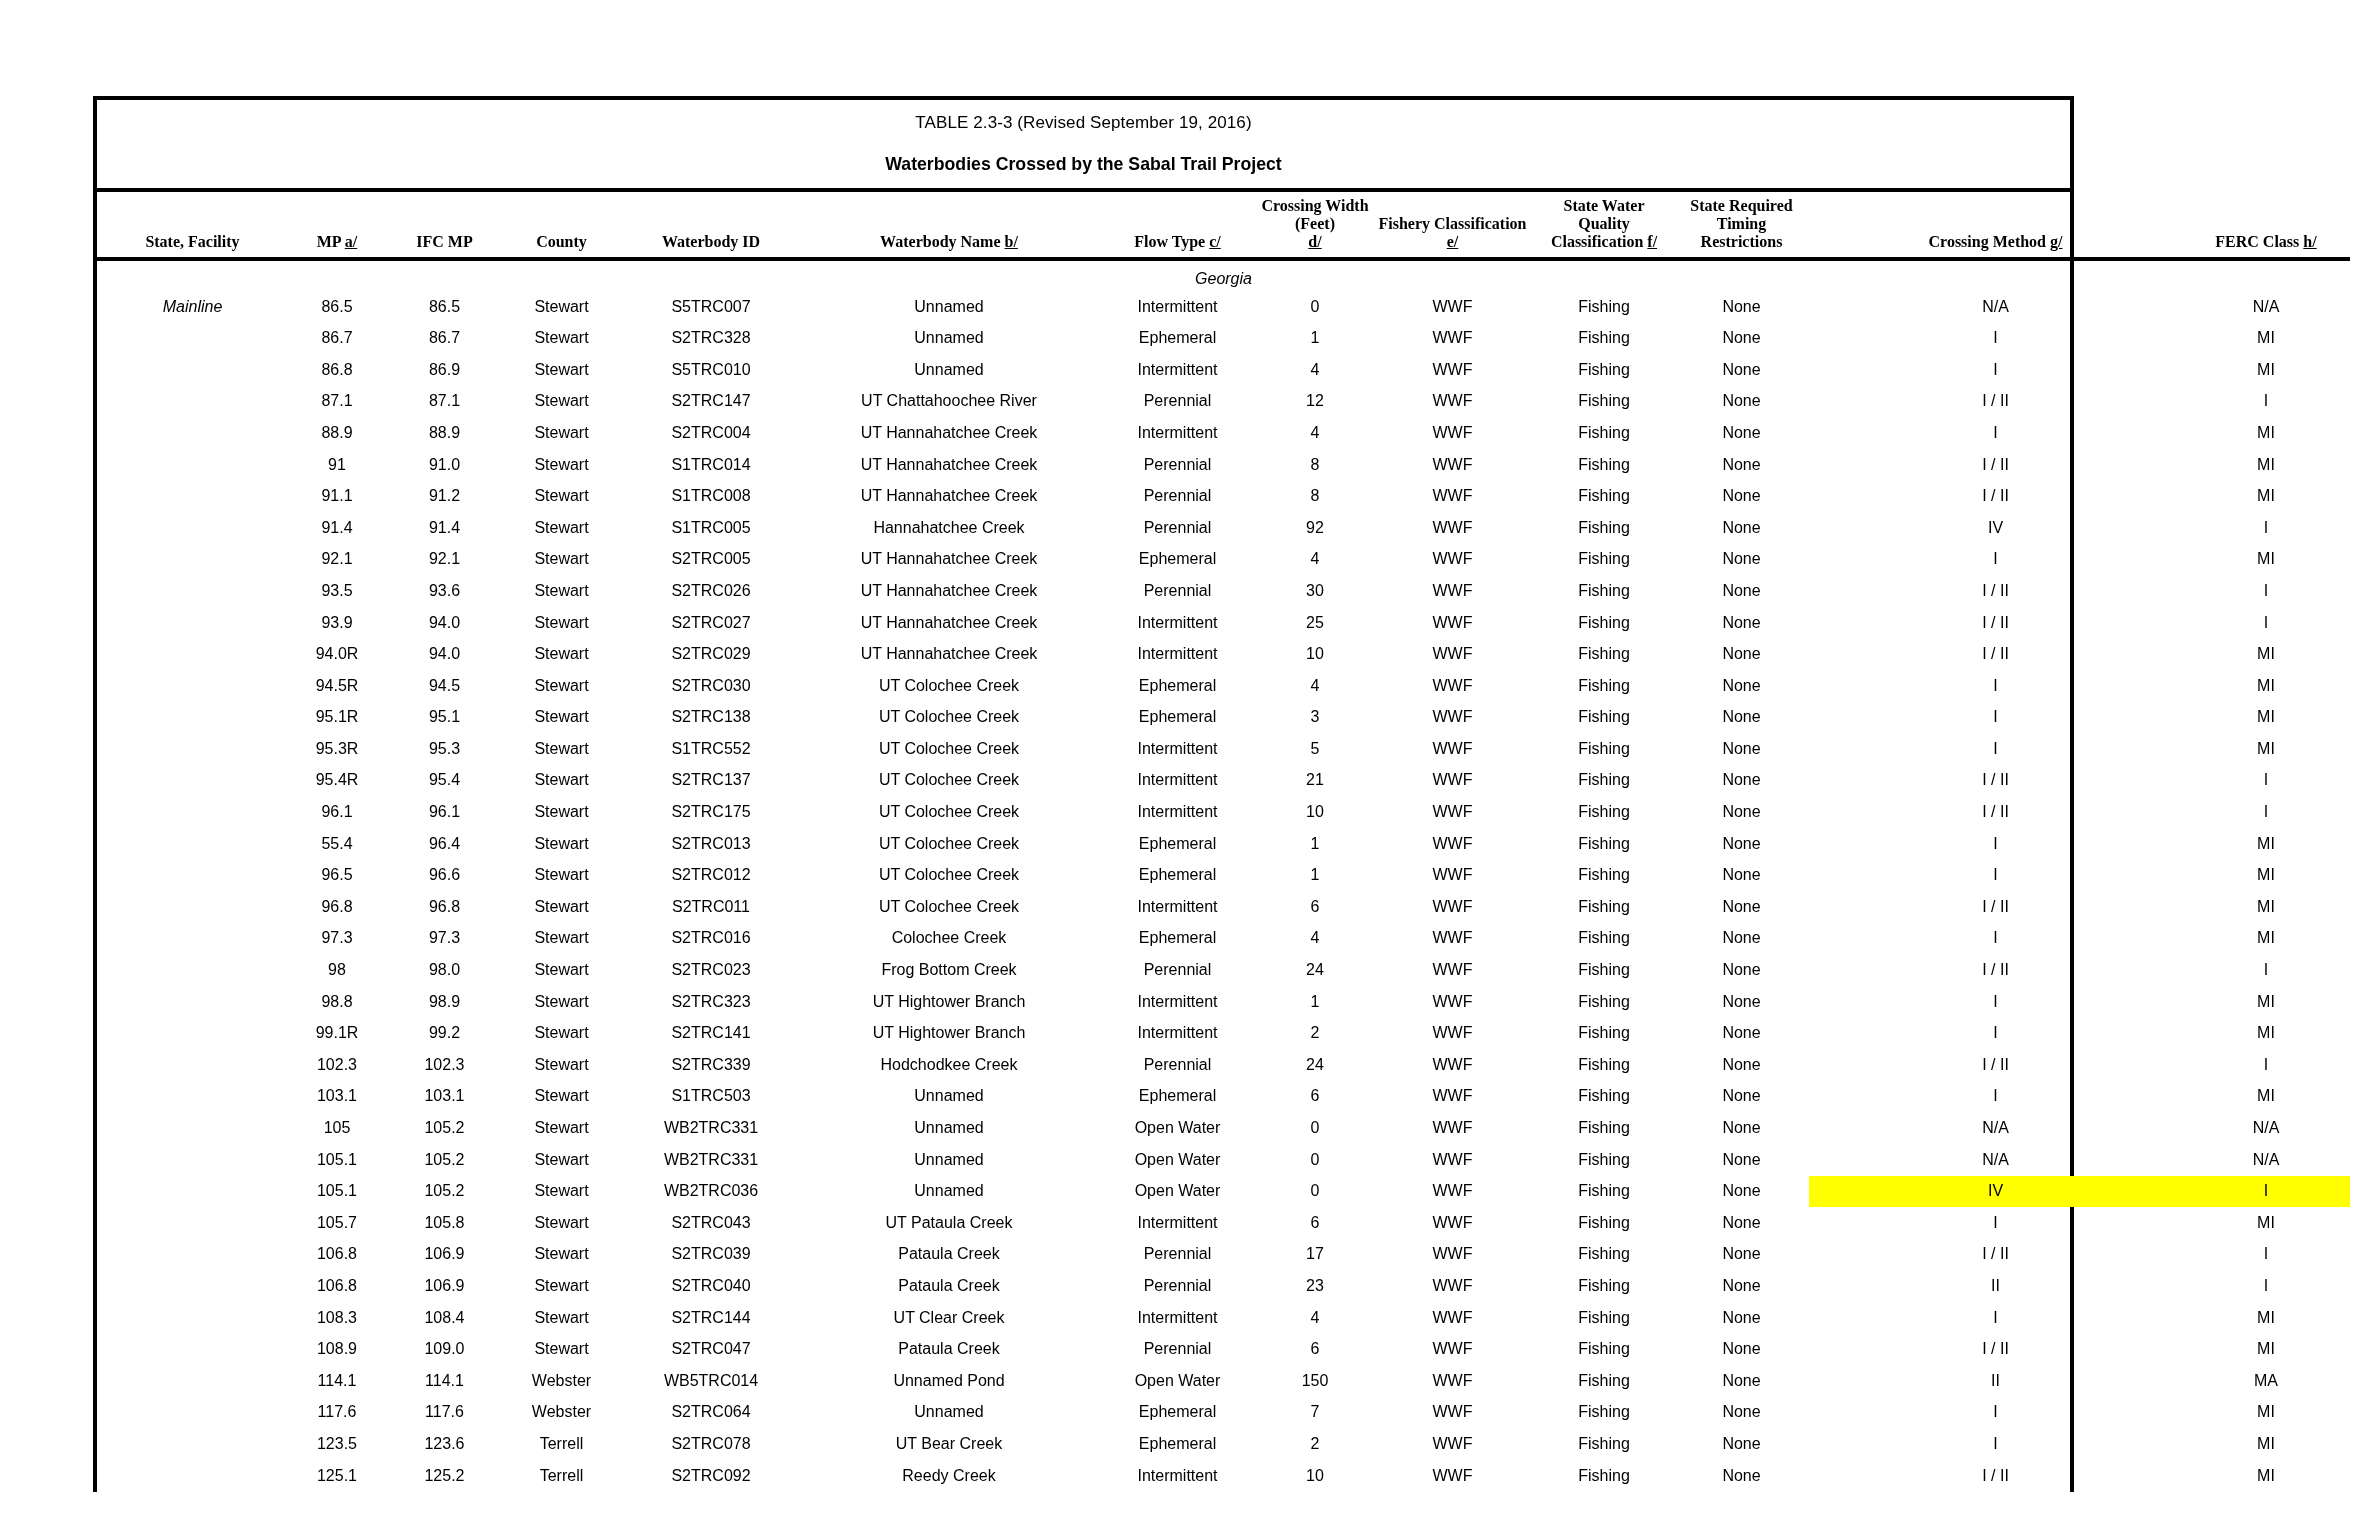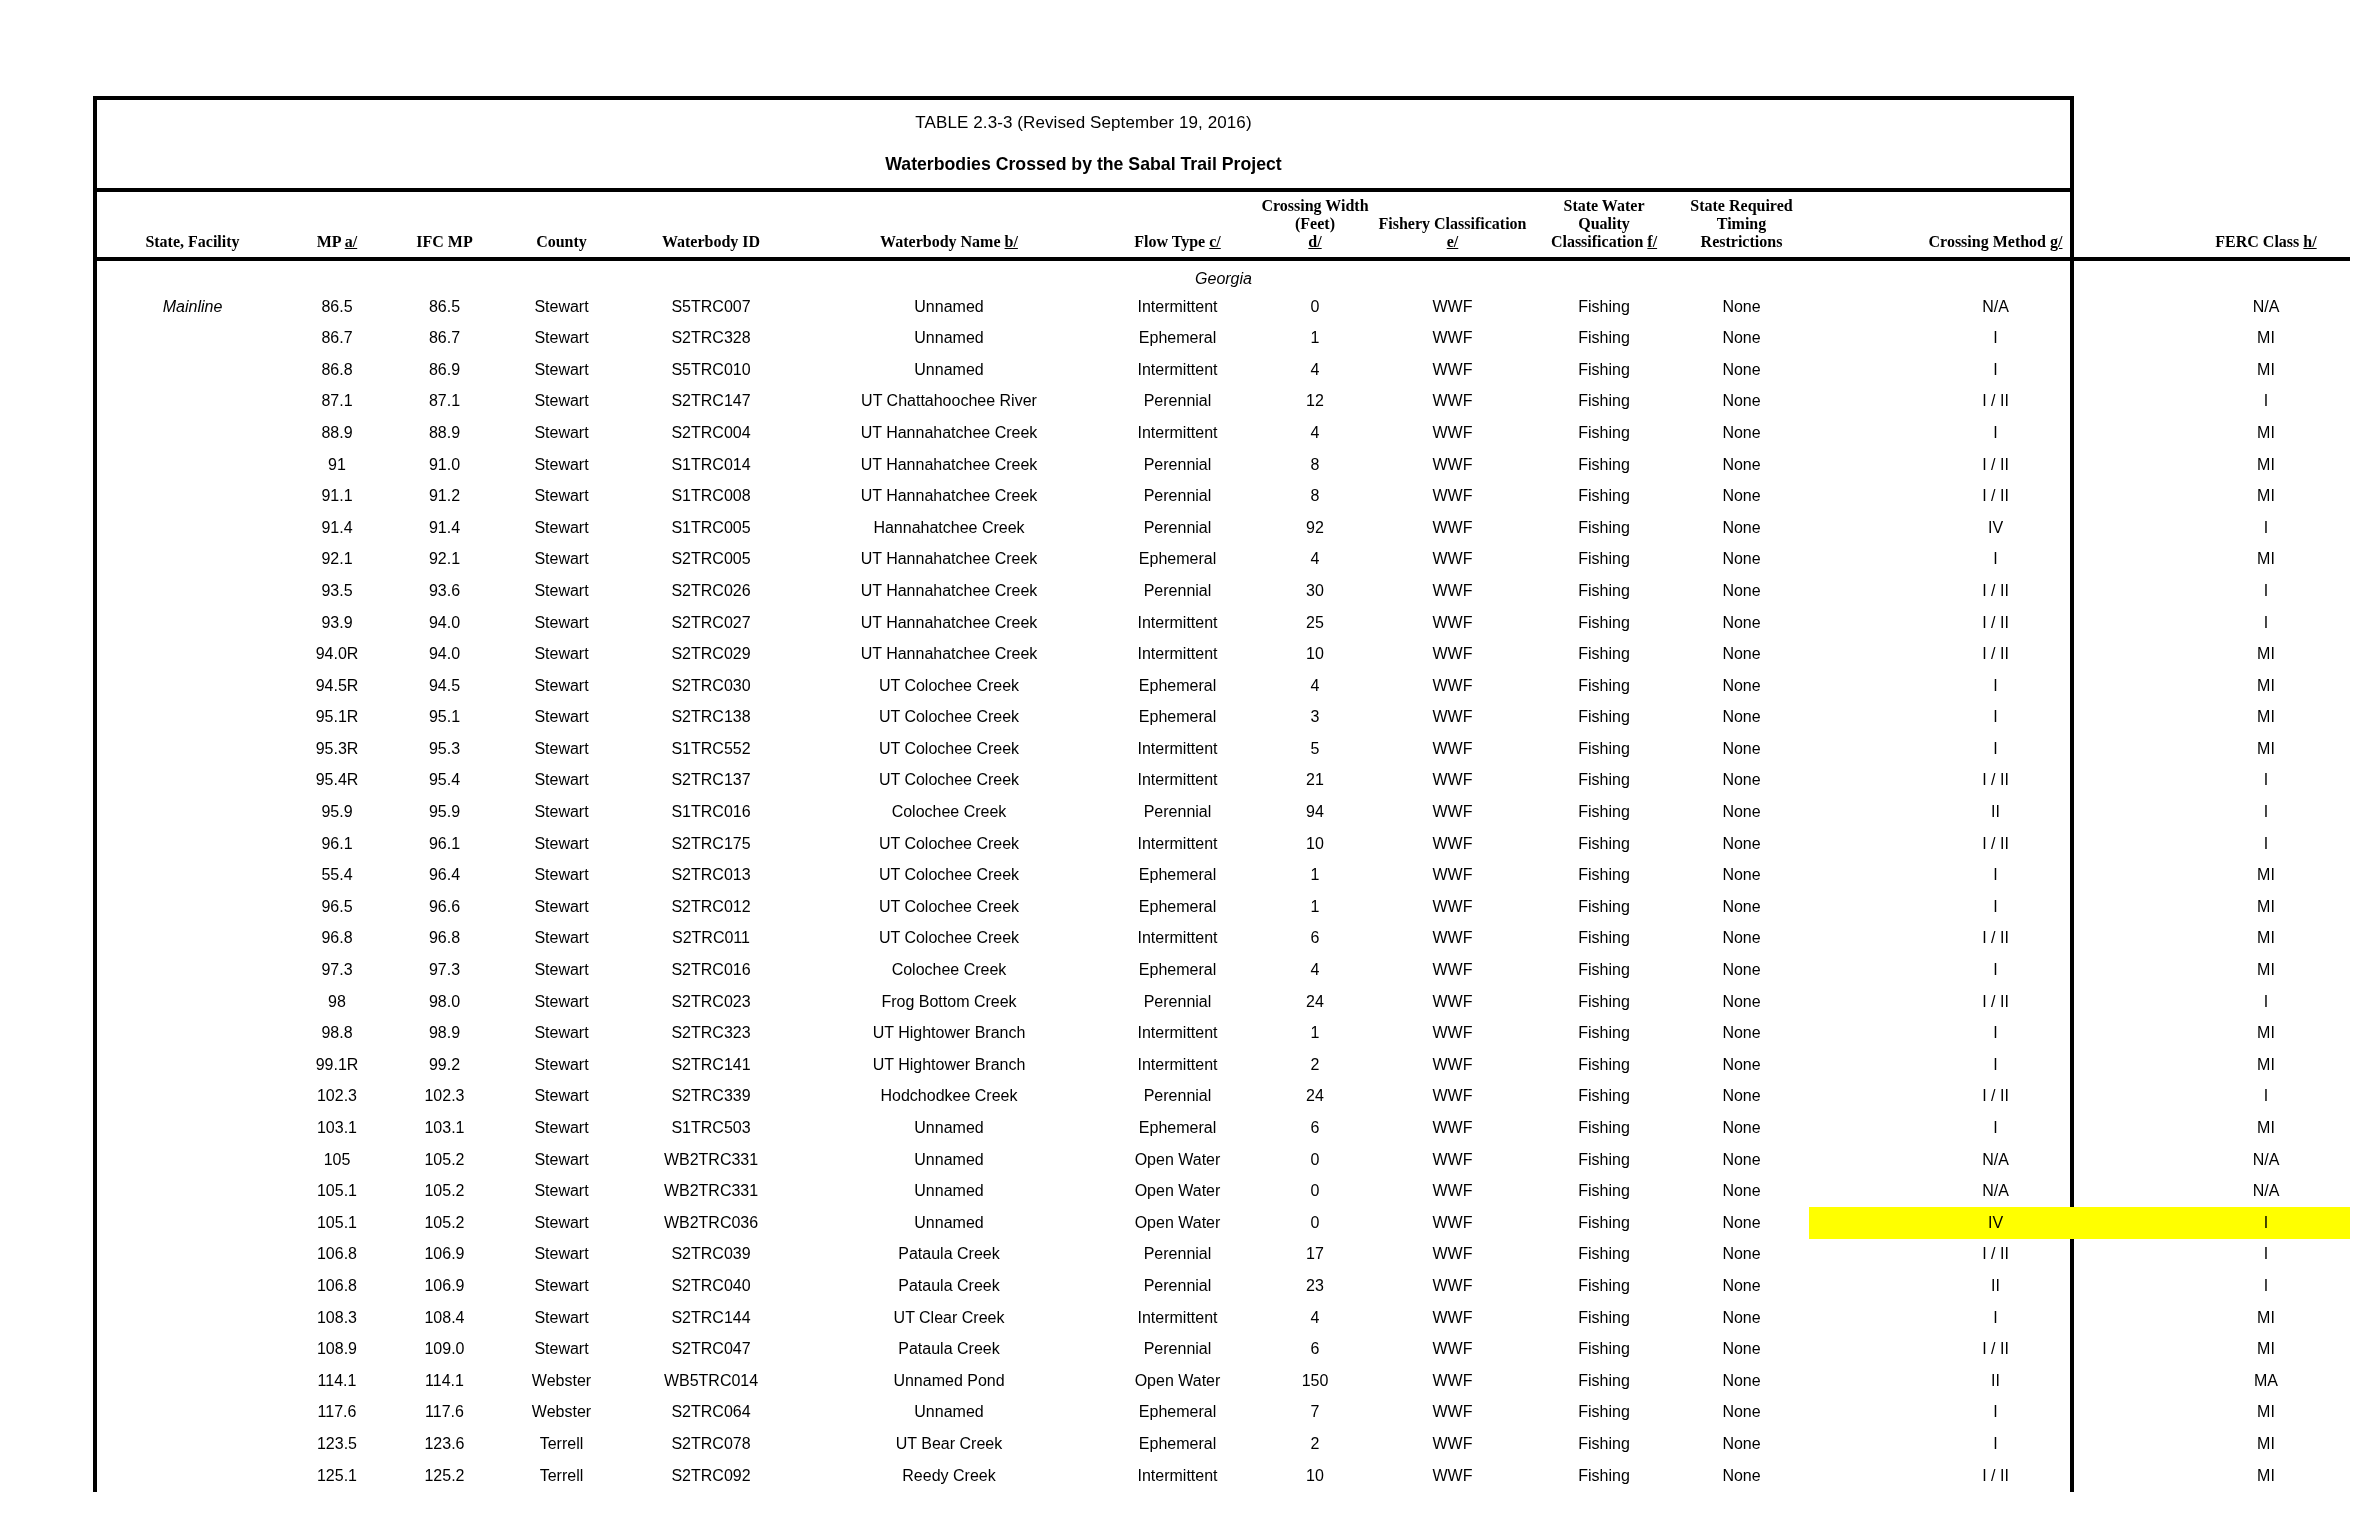--- a/index.html
+++ b/index.html
@@ -411,35 +411,20 @@
             <td>Intermittent</td>
             <td>21</td>
             <td>WWF</td>
             <td>Fishing</td>
             <td>None</td>
             <td>I / II</td>
             <td>I</td>
           </tr>
           <tr>
             <td class="facility-group"></td>
-            <td>95.9</td>
-            <td>95.9</td>
-            <td>Stewart</td>
-            <td>S1TRC016</td>
-            <td>Colochee Creek</td>
-            <td>Perennial</td>
-            <td>94</td>
-            <td>WWF</td>
-            <td>Fishing</td>
-            <td>None</td>
-            <td>II</td>
-            <td>I</td>
-          </tr>
-          <tr>
-            <td class="facility-group"></td>
             <td>96.1</td>
             <td>96.1</td>
             <td>Stewart</td>
             <td>S2TRC175</td>
             <td>UT Colochee Creek</td>
             <td>Intermittent</td>
             <td>10</td>
             <td>WWF</td>
             <td>Fishing</td>
             <td>None</td>
@@ -618,20 +603,35 @@
             <td>Stewart</td>
             <td>WB2TRC036</td>
             <td>Unnamed</td>
             <td>Open Water</td>
             <td>0</td>
             <td>WWF</td>
             <td>Fishing</td>
             <td>None</td>
             <td class="hl" style="background: rgb(255, 255, 0);">IV</td>
             <td class="hl" style="background: rgb(255, 255, 0);">I</td>
+          </tr>
+          <tr>
+            <td class="facility-group"></td>
+            <td>105.7</td>
+            <td>105.8</td>
+            <td>Stewart</td>
+            <td>S2TRC043</td>
+            <td>UT Pataula Creek</td>
+            <td>Intermittent</td>
+            <td>6</td>
+            <td>WWF</td>
+            <td>Fishing</td>
+            <td>None</td>
+            <td>I</td>
+            <td>MI</td>
           </tr>
           <tr>
             <td class="facility-group"></td>
             <td>106.8</td>
             <td>106.9</td>
             <td>Stewart</td>
             <td>S2TRC039</td>
             <td>Pataula Creek</td>
             <td>Perennial</td>
             <td>17</td>

